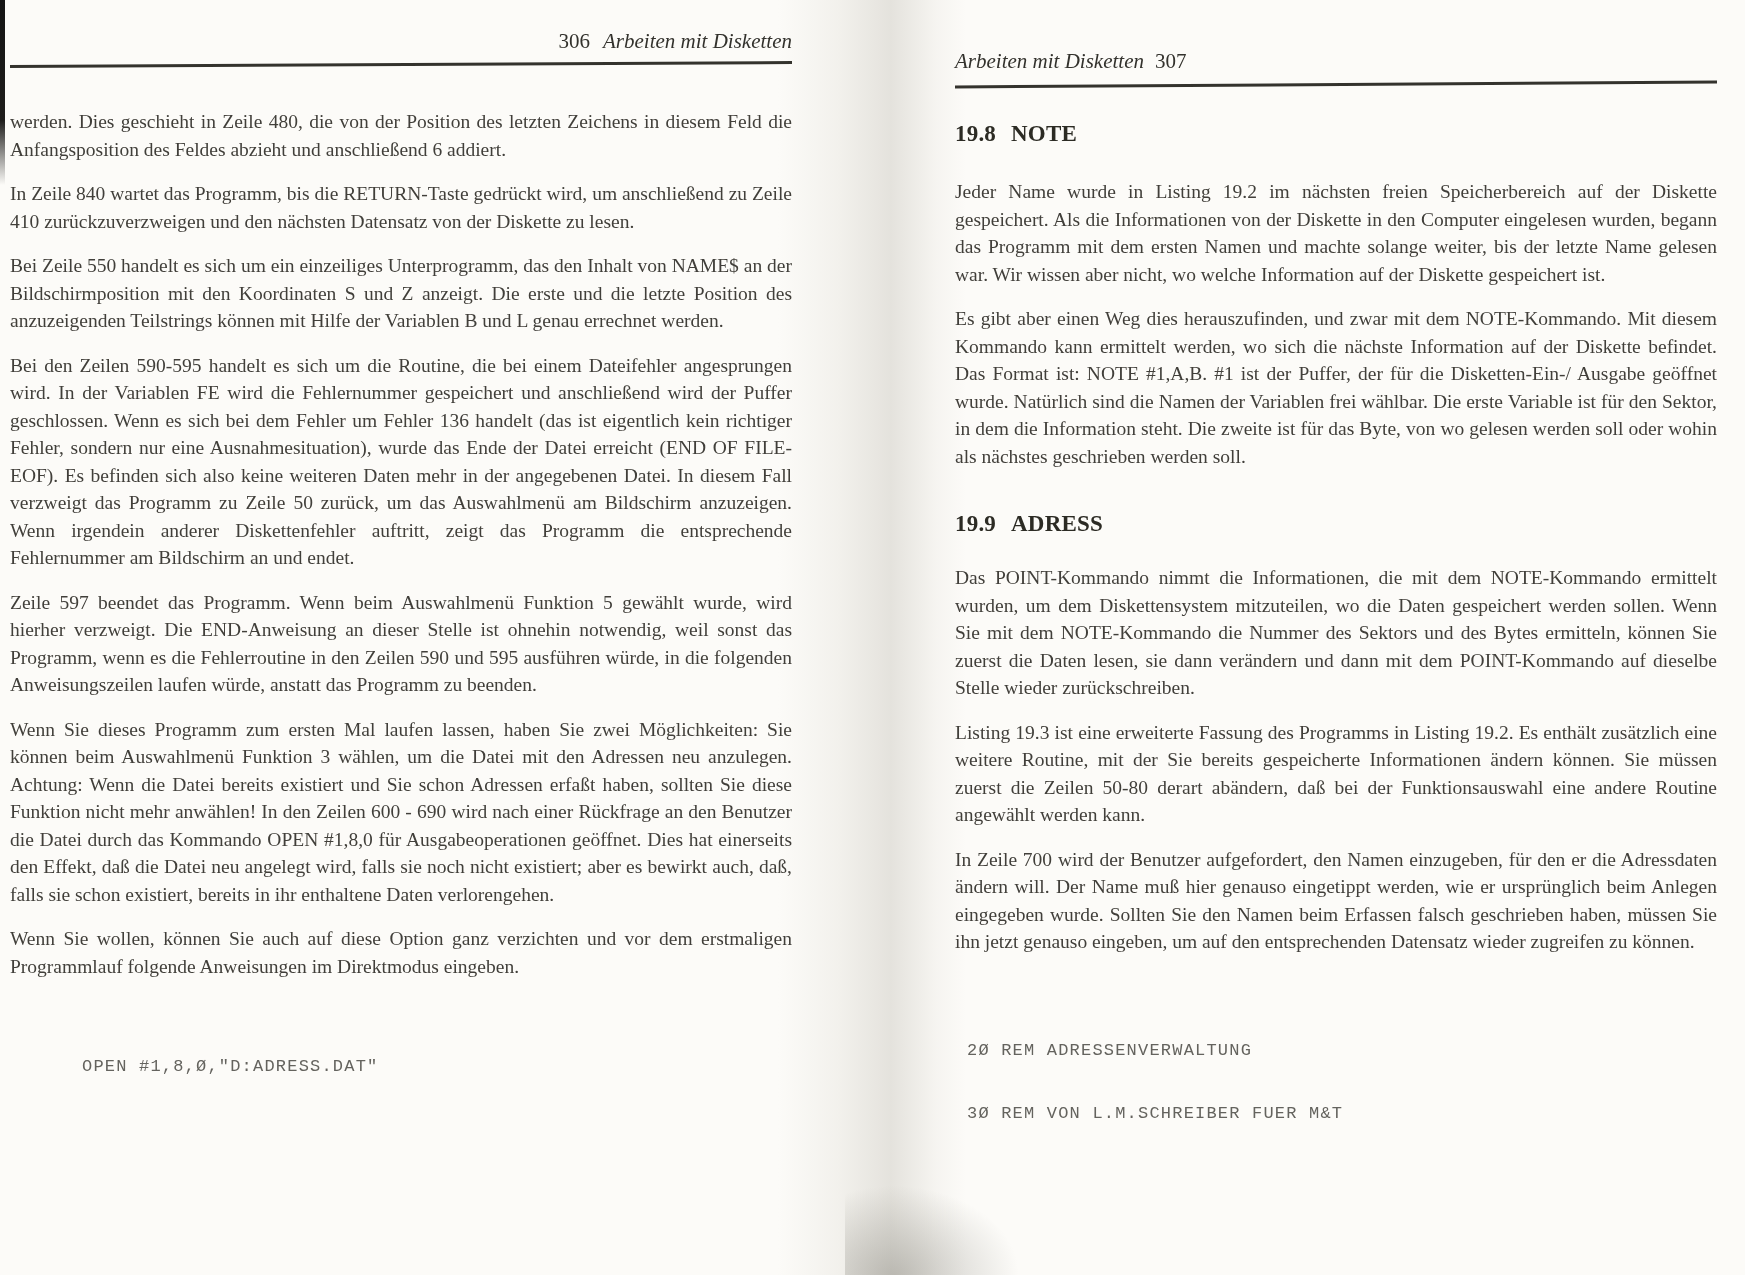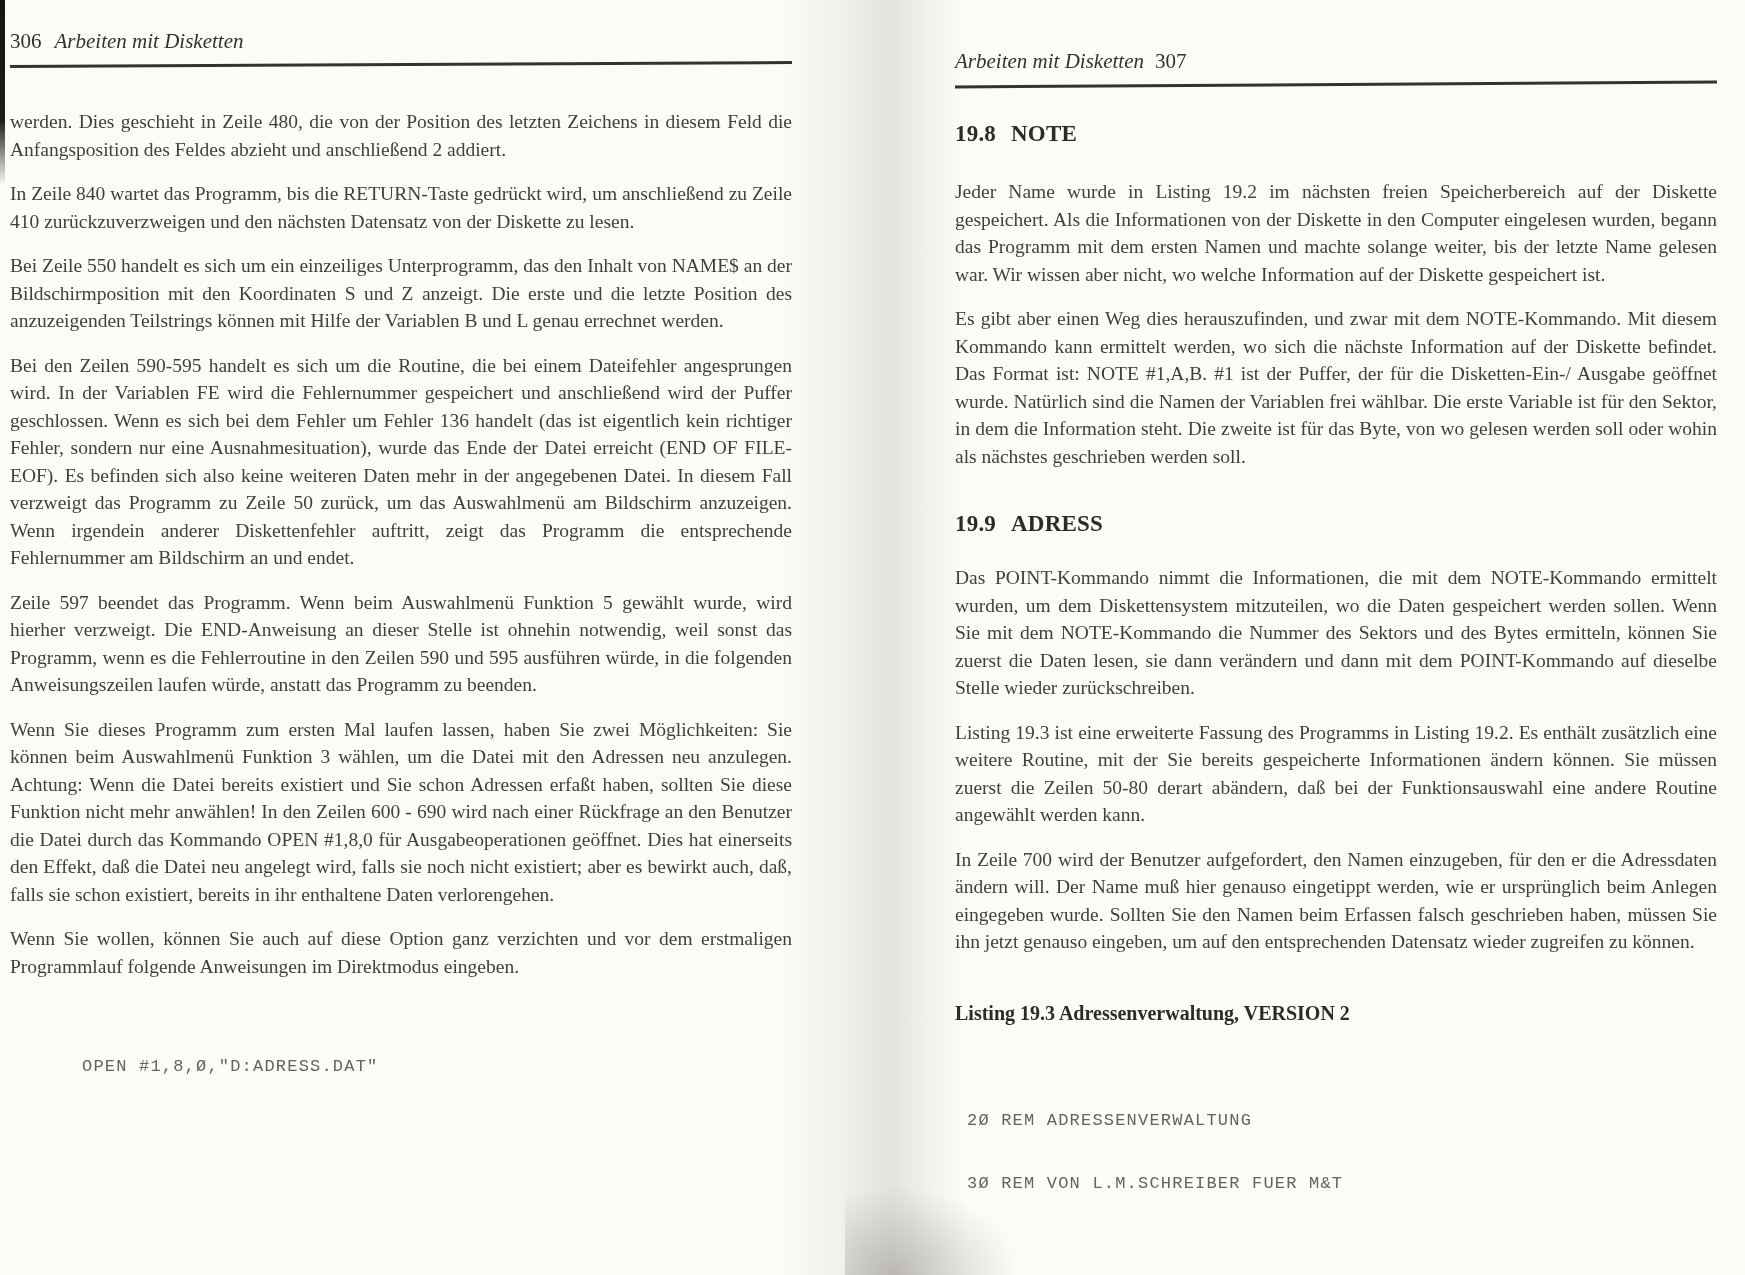--- a/index.html
+++ b/index.html
@@ -29,21 +29,21 @@
   }
   .corner-shadow {
     position: absolute; left: 845px; top: 1185px; width: 175px; height: 90px;
     background: radial-gradient(ellipse at 28% 100%, rgba(152,150,142,0.55) 0%, rgba(152,150,142,0) 70%);
   }
 
   .page { position: absolute; top: 0; }
   .page-left  { left: 10px;  width: 782px; }
   .page-right { left: 955px; width: 762px; }
 
-  .pagehead { margin-top: 28px; font-size: 21px; line-height: 26px; color: #33322d; }
+  .pagehead { margin-top: 28px; font-size: 21px; line-height: 26px; color: #33322d; text-align: right; }
   .pagehead .pnum { font-style: normal; }
   .pagehead .ptitle { font-style: italic; }
   .page-left  .pagehead .ptitle { margin-left: 13px; }
   .page-right .pagehead { text-align: left; margin-top: 48px; }
   .page-right .pagehead .pnum { margin-left: 11px; }
 
   .rule { height: 3px; background: #34332d; margin-top: 9px; }
   .rule-left  { transform: rotate(-0.28deg); }
   .rule-right { transform: rotate(-0.38deg); }
 
@@ -87,21 +87,21 @@
 <div class="gutter"></div>
 <div class="corner-shadow"></div>
 
 <div class="page page-left">
   <div class="pagehead">
     <span class="pnum">306</span><span class="ptitle">Arbeiten mit Disketten</span>
   </div>
   <div class="rule rule-left"></div>
 
   <div class="body-text">
-    <p>werden. Dies geschieht in Zeile 480, die von der Position des letzten Zeichens in diesem Feld die Anfangsposition des Feldes abzieht und anschließend 2 addiert.</p>
+    <p>werden. Dies geschieht in Zeile 480, die von der Position des letzten Zeichens in diesem Feld die Anfangsposition des Feldes abzieht und anschließend 6 addiert.</p>
     <p>In Zeile 840 wartet das Programm, bis die RETURN-Taste gedrückt wird, um anschließend zu Zeile 410 zurückzuverzweigen und den nächsten Datensatz von der Diskette zu lesen.</p>
     <p>Bei Zeile 550 handelt es sich um ein einzeiliges Unterprogramm, das den Inhalt von NAME$ an der Bildschirmposition mit den Koordinaten S und Z anzeigt. Die erste und die letzte Position des anzuzeigenden Teilstrings können mit Hilfe der Variablen B und L genau errechnet werden.</p>
     <p>Bei den Zeilen 590-595 handelt es sich um die Routine, die bei einem Dateifehler angesprungen wird. In der Variablen FE wird die Fehlernummer gespeichert und anschließend wird der Puffer geschlossen. Wenn es sich bei dem Fehler um Fehler 136 handelt (das ist eigentlich kein richtiger Fehler, sondern nur eine Ausnahmesituation), wurde das Ende der Datei erreicht (END OF FILE- EOF). Es befinden sich also keine weiteren Daten mehr in der angegebenen Datei. In diesem Fall verzweigt das Programm zu Zeile 50 zurück, um das Auswahlmenü am Bildschirm anzuzeigen. Wenn irgendein anderer Diskettenfehler auftritt, zeigt das Programm die entsprechende Fehlernummer am Bildschirm an und endet.</p>
     <p>Zeile 597 beendet das Programm. Wenn beim Auswahlmenü Funktion 5 gewählt wurde, wird hierher verzweigt. Die END-Anweisung an dieser Stelle ist ohnehin notwendig, weil sonst das Programm, wenn es die Fehlerroutine in den Zeilen 590 und 595 ausführen würde, in die folgenden Anweisungszeilen laufen würde, anstatt das Programm zu beenden.</p>
     <p>Wenn Sie dieses Programm zum ersten Mal laufen lassen, haben Sie zwei Möglichkeiten: Sie können beim Auswahlmenü Funktion 3 wählen, um die Datei mit den Adressen neu anzulegen. Achtung: Wenn die Datei bereits existiert und Sie schon Adressen erfaßt haben, sollten Sie diese Funktion nicht mehr anwählen! In den Zeilen 600 - 690 wird nach einer Rückfrage an den Benutzer die Datei durch das Kommando OPEN #1,8,0 für Ausgabeoperationen geöffnet. Dies hat einerseits den Effekt, daß die Datei neu angelegt wird, falls sie noch nicht existiert; aber es bewirkt auch, daß, falls sie schon existiert, bereits in ihr enthaltene Daten verlorengehen.</p>
     <p>Wenn Sie wollen, können Sie auch auf diese Option ganz verzichten und vor dem erstmaligen Programmlauf folgende Anweisungen im Direktmodus eingeben.</p>
 
     <div class="code code-left">
       <div class="code-line">OPEN #1,8,Ø,"D:ADRESS.DAT"</div>
     </div>
@@ -121,21 +121,20 @@
     <p>Jeder Name wurde in Listing 19.2 im nächsten freien Speicherbereich auf der Diskette gespeichert. Als die Informationen von der Diskette in den Computer eingelesen wurden, begann das Programm mit dem ersten Namen und machte solange weiter, bis der letzte Name gelesen war. Wir wissen aber nicht, wo welche Information auf der Diskette gespeichert ist.</p>
     <p>Es gibt aber einen Weg dies herauszufinden, und zwar mit dem NOTE-Kommando. Mit diesem Kommando kann ermittelt werden, wo sich die nächste Information auf der Diskette befindet. Das Format ist: NOTE #1,A,B. #1 ist der Puffer, der für die Disketten-Ein-/ Ausgabe geöffnet wurde. Natürlich sind die Namen der Variablen frei wählbar. Die erste Variable ist für den Sektor, in dem die Information steht. Die zweite ist für das Byte, von wo gelesen werden soll oder wohin als nächstes geschrieben werden soll.</p>
 
     <h2 class="section section-second">
       <span class="sec-num">19.9</span><span class="sec-title">ADRESS</span>
     </h2>
     <p>Das POINT-Kommando nimmt die Informationen, die mit dem NOTE-Kommando ermittelt wurden, um dem Diskettensystem mitzuteilen, wo die Daten gespeichert werden sollen. Wenn Sie mit dem NOTE-Kommando die Nummer des Sektors und des Bytes ermitteln, können Sie zuerst die Daten lesen, sie dann verändern und dann mit dem POINT-Kommando auf dieselbe Stelle wieder zurückschreiben.</p>
     <p>Listing 19.3 ist eine erweiterte Fassung des Programms in Listing 19.2. Es enthält zusätzlich eine weitere Routine, mit der Sie bereits gespeicherte Informationen ändern können. Sie müssen zuerst die Zeilen 50-80 derart abändern, daß bei der Funktionsauswahl eine andere Routine angewählt werden kann.</p>
     <p>In Zeile 700 wird der Benutzer aufgefordert, den Namen einzugeben, für den er die Adressdaten ändern will. Der Name muß hier genauso eingetippt werden, wie er ursprünglich beim Anlegen eingegeben wurde. Sollten Sie den Namen beim Erfassen falsch geschrieben haben, müssen Sie ihn jetzt genauso eingeben, um auf den entsprechenden Datensatz wieder zugreifen zu können.</p>
 
-    <div class="caption">Listing 19.3 Adressenverwaltung, VERSION 2</div>
 
     <div class="code code-right">
       <div class="code-line">2Ø REM ADRESSENVERWALTUNG</div>
       <div class="code-line">3Ø REM VON L.M.SCHREIBER FUER M&amp;T</div>
       
     </div>
   </div>
 </div>
 
 </body></html>

